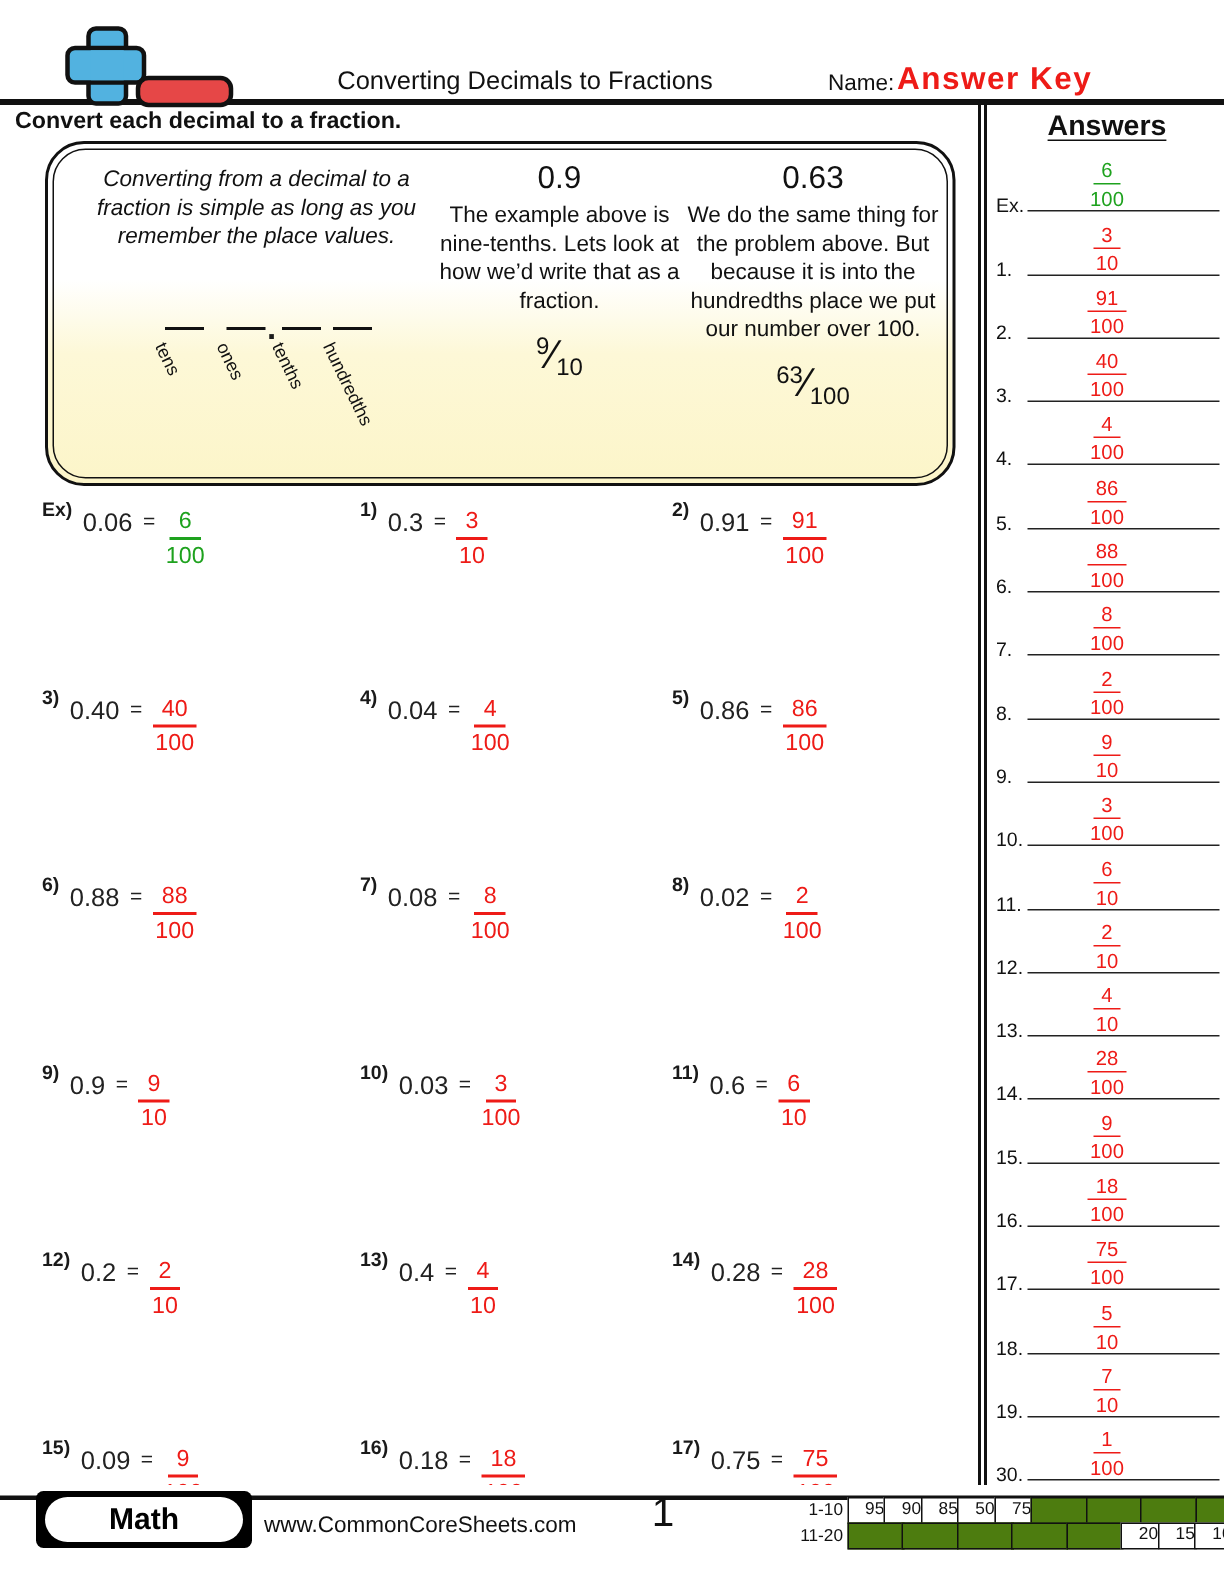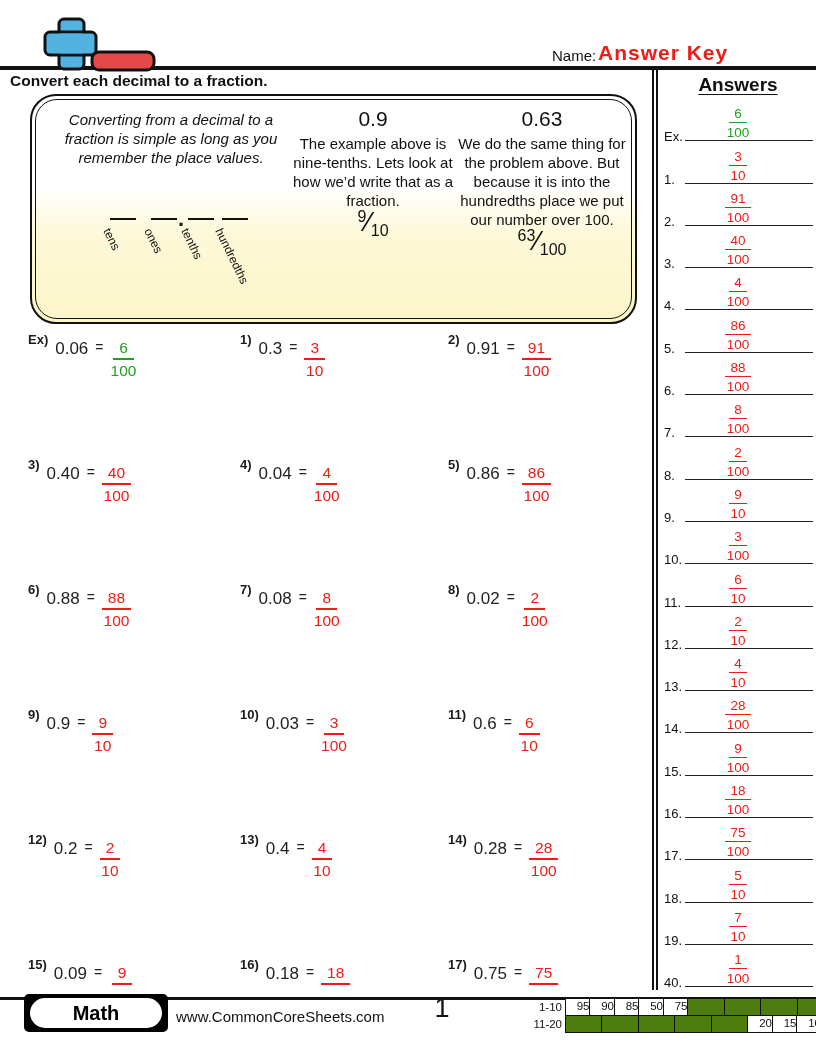--- a/index.html
+++ b/index.html
@@ -29,21 +29,21 @@
 
   .pv { position:absolute; left:70px; top:116px; width:220px; height:100px; }
   .pv-item { position:absolute; top:6px; width:26px; }
   .pv-item:nth-of-type(1){ left:8px; } .pv-item:nth-of-type(2){ left:49px; }
   .pv-item:nth-of-type(3){ left:86px; } .pv-item:nth-of-type(4){ left:120px; }
   .pv-blank { width:26px; border-top:2.5px solid #111; }
   .pv-label { position:absolute; left:3px; top:8px; font-size:12px; white-space:nowrap;
     transform:rotate(64deg); transform-origin:0 0; color:#111; }
   .pv-dot { position:absolute; left:76px; top:-6px; font-size:22px; font-weight:bold; }
 
-  .sfrac { display:inline-block; margin-top:2px; font-size:16px; line-height:16px; }
+  .sfrac { display:inline-block; margin-top:16px; font-size:16px; line-height:16px; }
   .sfrac .sn { position:relative; top:-9px; }
   .sfrac .ss { font-size:27px; line-height:20px; font-weight:300; }
   .sfrac .sd { position:relative; top:5px; }
 
   
   .problems { position:absolute; left:28px; top:330px; width:628px; height:750px;
     display:grid; grid-template-columns:212px 208px 208px; grid-auto-rows:125px; }
   .prob { position:relative; display:flex; align-items:flex-start; }
   .pnum { font-size:13px; font-weight:bold; margin-right:7px; padding-top:2px; }
   .peq  { display:flex; align-items:flex-start; margin-top:9px; font-size:17px; color:#222; }
@@ -91,20 +91,21 @@
 <div class="page">
 
   <div class="logo">
     <svg width="118" height="58" viewBox="0 0 118 58">
       <rect x="17" y="3" width="25" height="50" rx="5" fill="#52b2e0" stroke="#111" stroke-width="3"></rect>
       <rect x="3" y="16" width="51" height="23" rx="5" fill="#52b2e0" stroke="#111" stroke-width="3"></rect>
       <rect x="18.5" y="17.5" width="22" height="20" fill="#52b2e0"></rect>
       <rect x="50" y="36" width="62" height="18" rx="7" fill="#e64747" stroke="#111" stroke-width="3"></rect>
     </svg>
   </div>
+  <div class="title">Converting Decimals to Fractions</div>
   <div class="name-label">Name:</div>
   <div class="answer-key">Answer Key</div>
   <div class="header-rule"></div>
   <div class="instruction">Convert each decimal to a fraction.</div>
 
   <div class="info-box">
     <div class="ib-col ib-col1">
       <span>Converting from a decimal to a fraction is simple as long as you remember the place values.</span>
     </div>
     <div class="pv">
@@ -582,21 +583,21 @@
           <span class="afrac">
             <span class="frac red">
               <span class="fnum">7</span>
               <span class="fden">10</span>
             </span>
           </span>
           <span class="aline"></span>
         </div>
 
         <div class="arow">
-          <span class="alabel">40.</span>
+          <span class="alabel">30.</span>
           <span class="afrac">
             <span class="frac red">
               <span class="fnum">1</span>
               <span class="fden">100</span>
             </span>
           </span>
           <span class="aline"></span>
         </div>
 
     </div>

